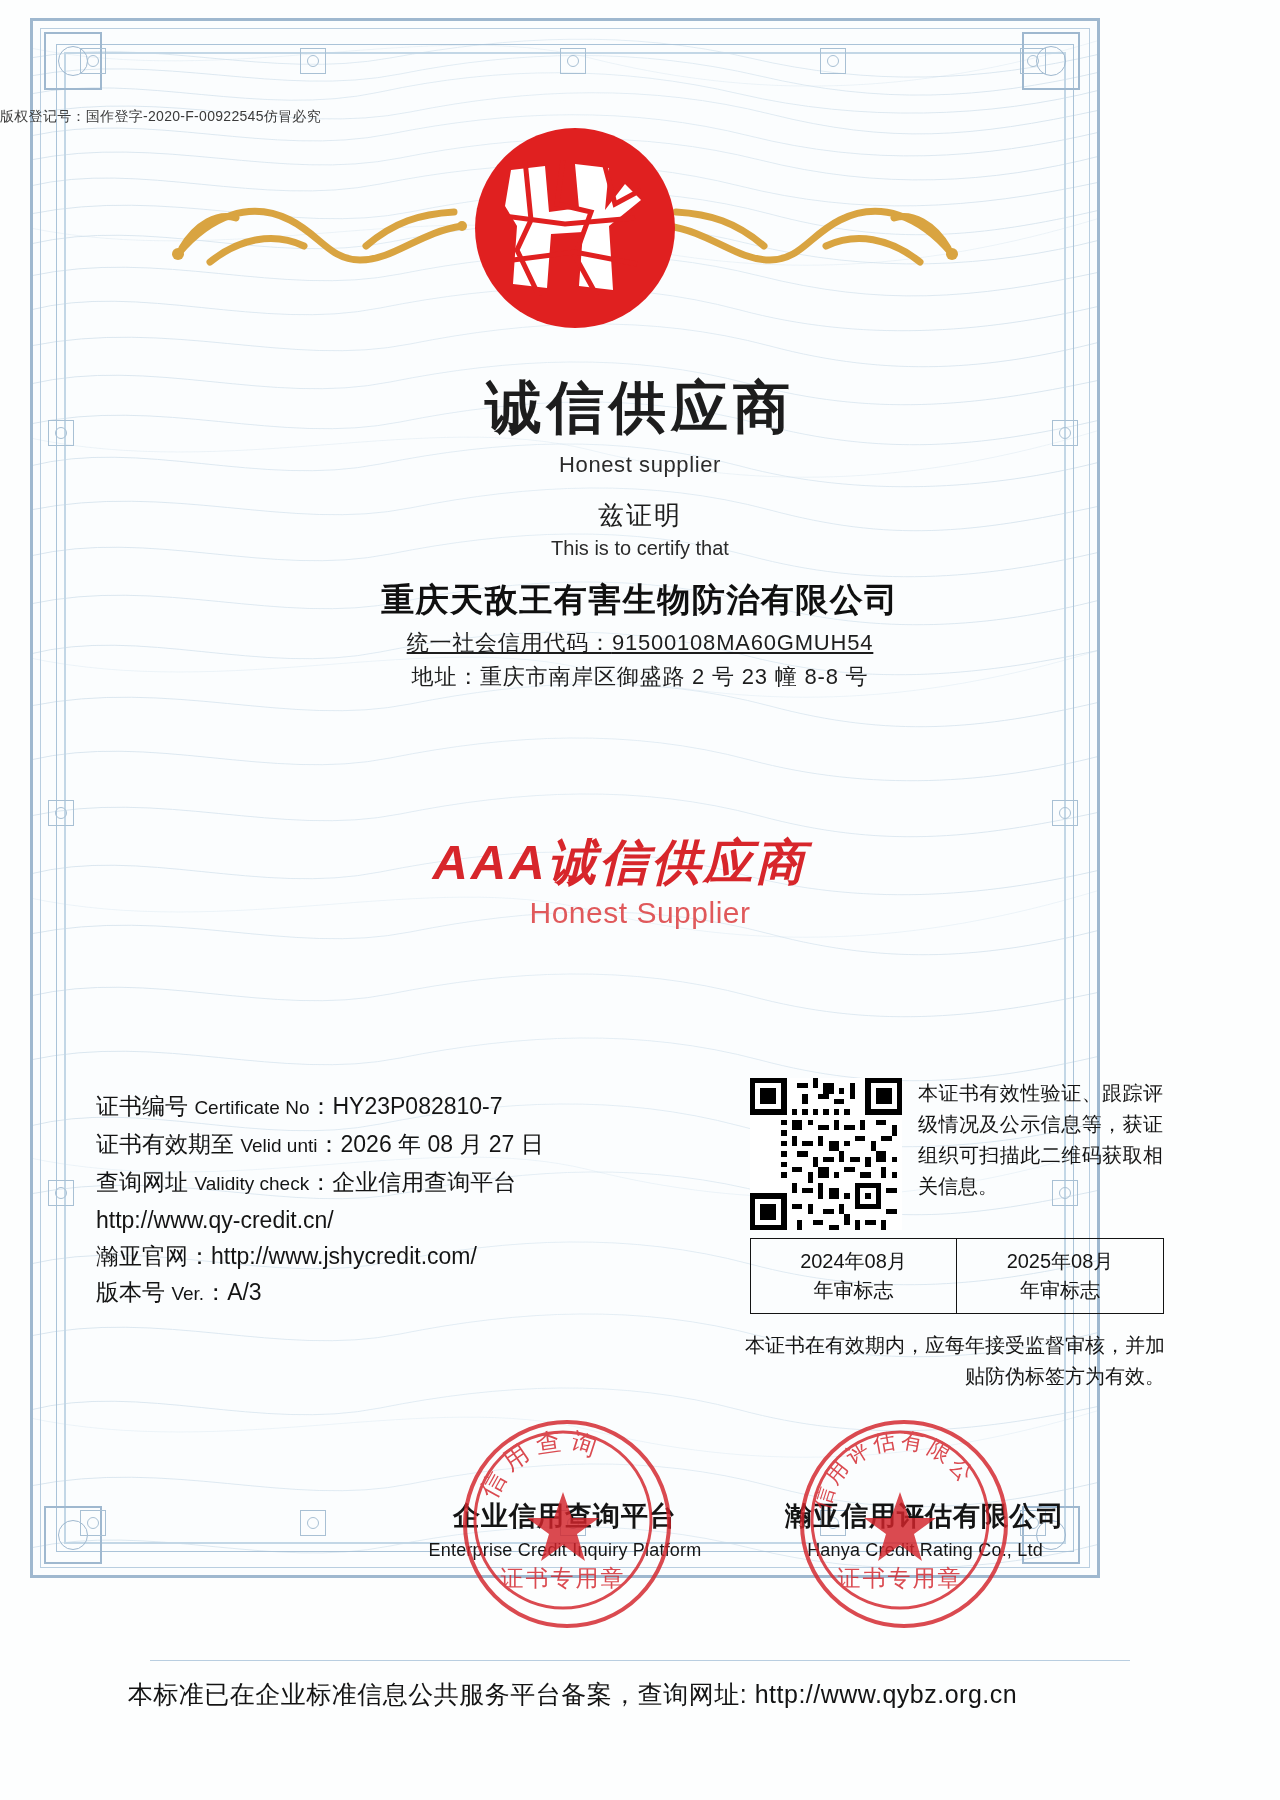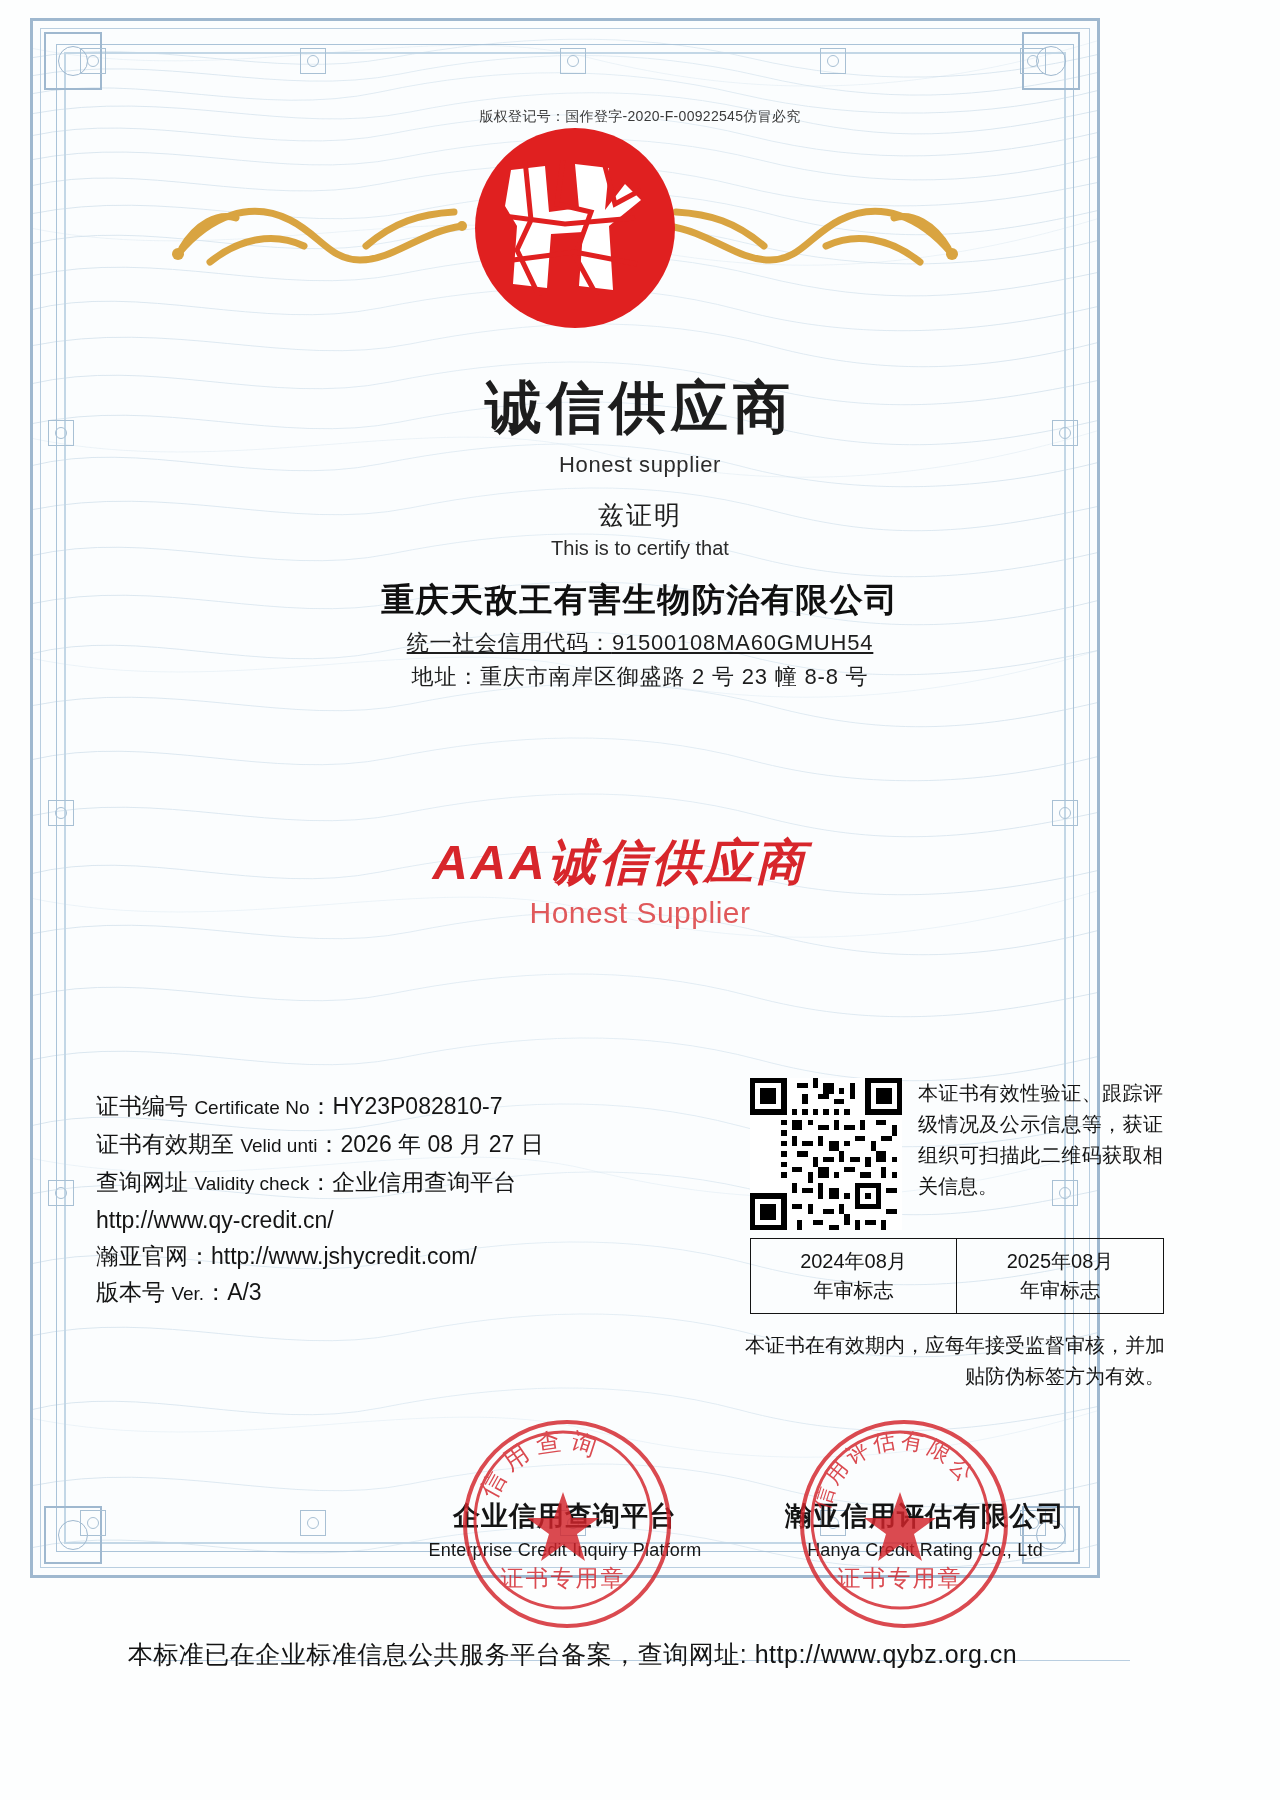--- a/index.html
+++ b/index.html
@@ -110,21 +110,21 @@
     border: 1px solid #a8c0d4;
     border-radius: 50%;
   }
 
   
   .copyright {
     position: absolute;
     left: 0;
     top: 108px;
     width: 1280px;
-    text-align: center;
+    text-align: left;
     font-size: 14px;
     color: #3a3a3a;
     letter-spacing: 0.3px;
   }
 
   
   .logo-wrap {
     position: absolute;
     left: 475px;
     top: 128px;
@@ -350,21 +350,21 @@
     opacity: 0.82;
   }
   .seal-left { left: 463px; top: 1420px; }
   .seal-right { left: 800px; top: 1420px; }
   .seal svg { display: block; }
 
   
   .footer-line {
     position: absolute;
     left: 0;
-    top: 1638px;
+    top: 1678px;
     width: 1145px;
     text-align: center;
     font-size: 25px;
     color: #141414;
     letter-spacing: 0.5px;
   }
   .footer-rule {
     position: absolute;
     left: 150px;
     top: 1660px;

